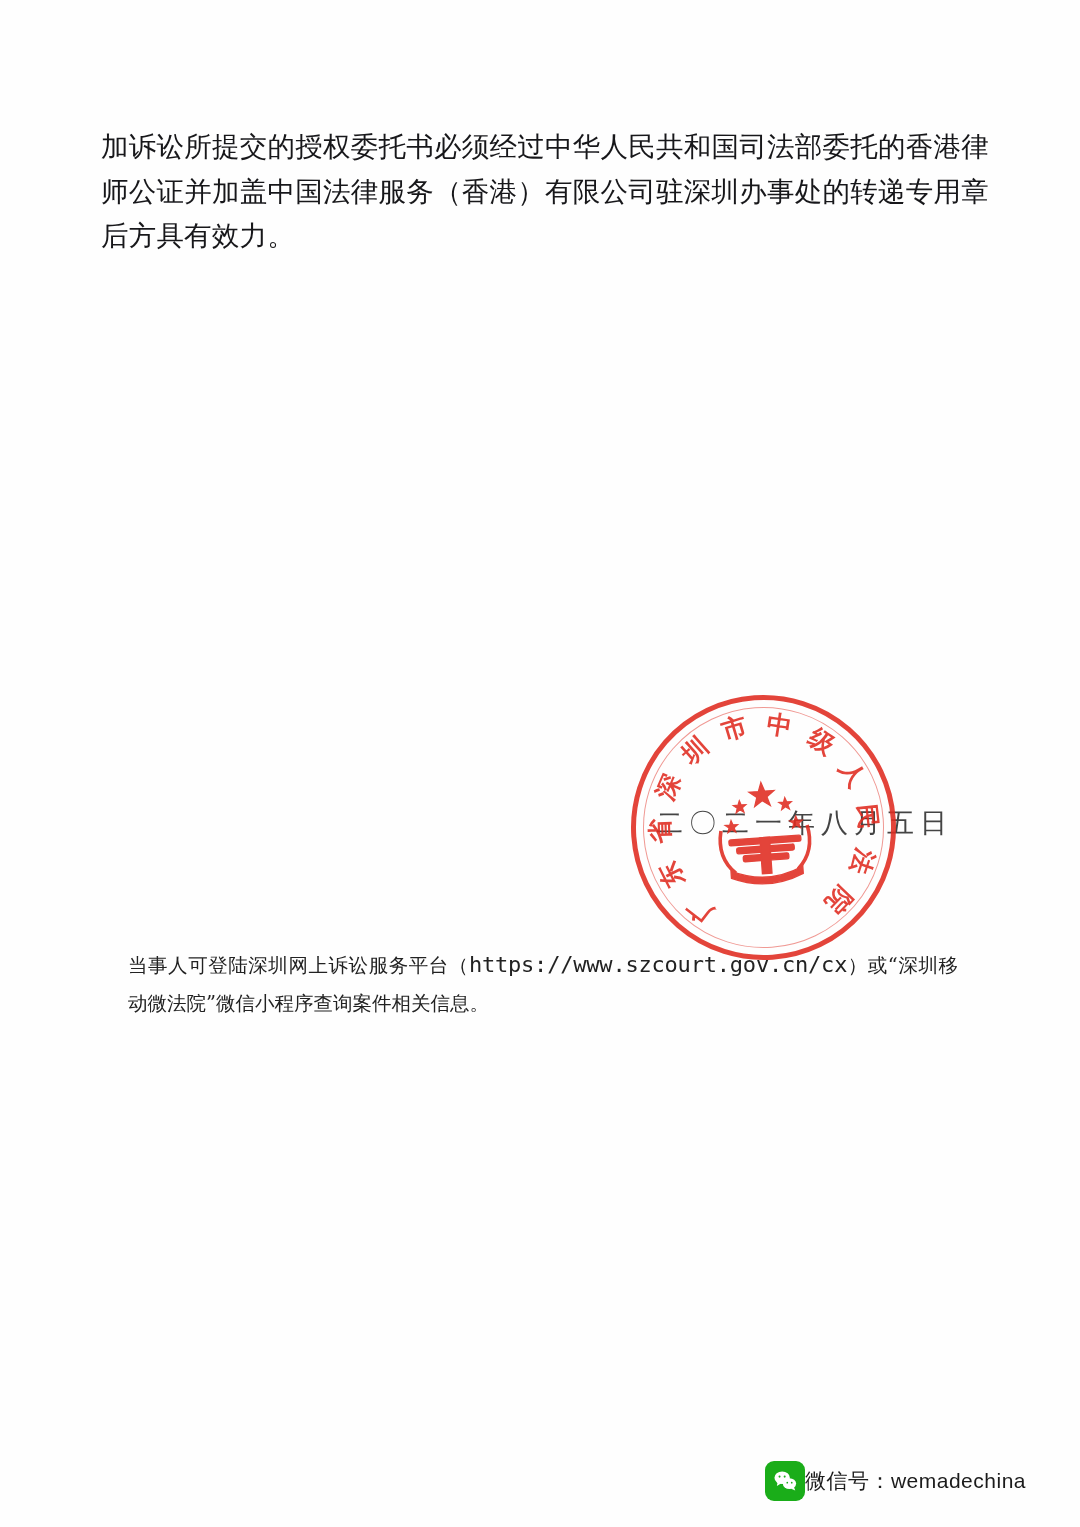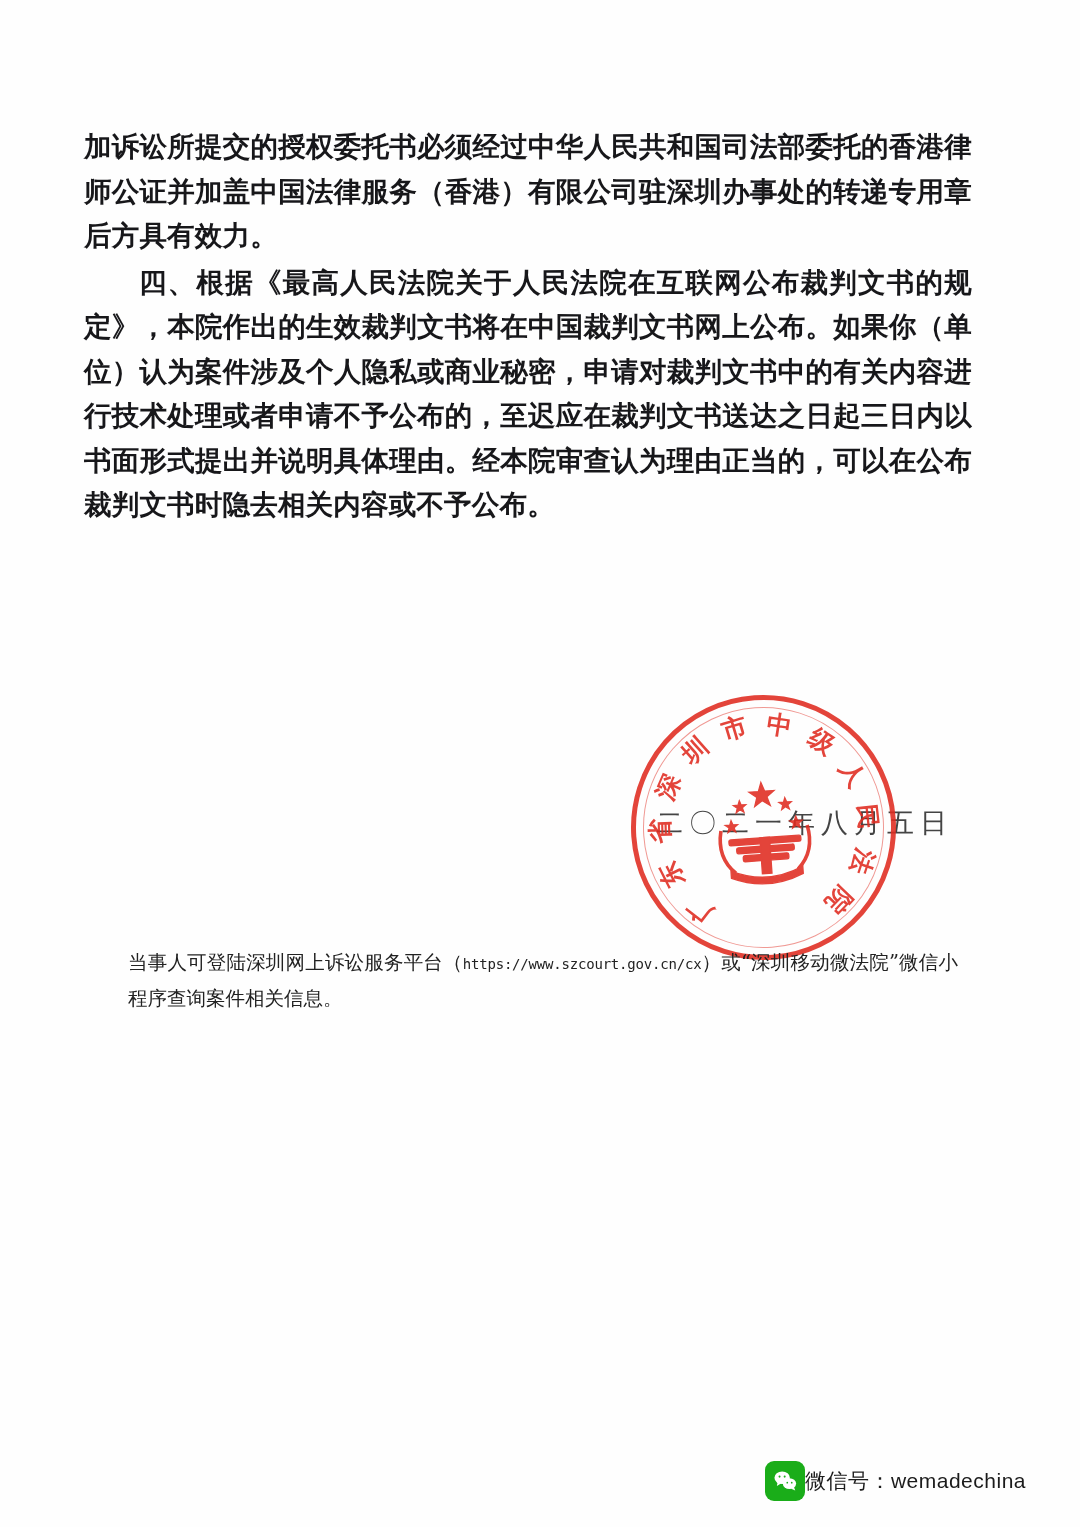--- a/index.html
+++ b/index.html
@@ -15,24 +15,23 @@
     color: #1a1a1a;
     overflow: hidden;
   }
   .page {
     position: absolute;
     inset: 0;
     background: #fefefe;
   }
   .doc-body {
     position: absolute;
-    left: 84px;
+    left: 101px;
     top: 124px;
     width: 888px;
-    font-weight: bold;
   }
   p.para {
     margin: 0 0 0 0;
     font-size: 27.5px;
     line-height: 1.62;
     text-align: justify;
     text-justify: inter-ideograph;
     letter-spacing: 0.2px;
     color: #17171a;
   }
@@ -118,21 +117,21 @@
     left: 128px;
     top: 945px;
     width: 830px;
     font-size: 19.5px;
     line-height: 1.85;
     color: #222;
     text-align: justify;
   }
   .footnote .mono {
     font-family: "DejaVu Sans Mono", "Liberation Mono", monospace;
-    font-size: 14px;
+    font-size: 22px;
     letter-spacing: -0.2px;
   }
   
   .wechat-strip {
     position: absolute;
     right: 54px;
     bottom: 26px;
     display: flex;
     align-items: center;
     gap: 0;
@@ -154,21 +153,20 @@
     white-space: nowrap;
   }
 </style>
 </head>
 <body>
 
 <div class="page">
 
   <div class="doc-body">
     <p class="para">加诉讼所提交的授权委托书必须经过中华人民共和国司法部委托的香港律师公证并加盖中国法律服务（香港）有限公司驻深圳办事处的转递专用章后方具有效力。</p>
-    <p class="para indent">四、根据《最高人民法院关于人民法院在互联网公布裁判文书的规定》，本院作出的生效裁判文书将在中国裁判文书网上公布。如果你（单位）认为案件涉及个人隐私或商业秘密，申请对裁判文书中的有关内容进行技术处理或者申请不予公布的，至迟应在裁判文书送达之日起三日内以书面形式提出并说明具体理由。经本院审查认为理由正当的，可以在公布裁判文书时隐去相关内容或不予公布。</p>
   </div>
 
   <div class="sign-area">
 
     <div class="date-line">二〇二一年八月五日</div>
 
     <div class="seal">
       <div class="inner-ring"></div>
 
       <div class="seal-text" id="seal-arc">

